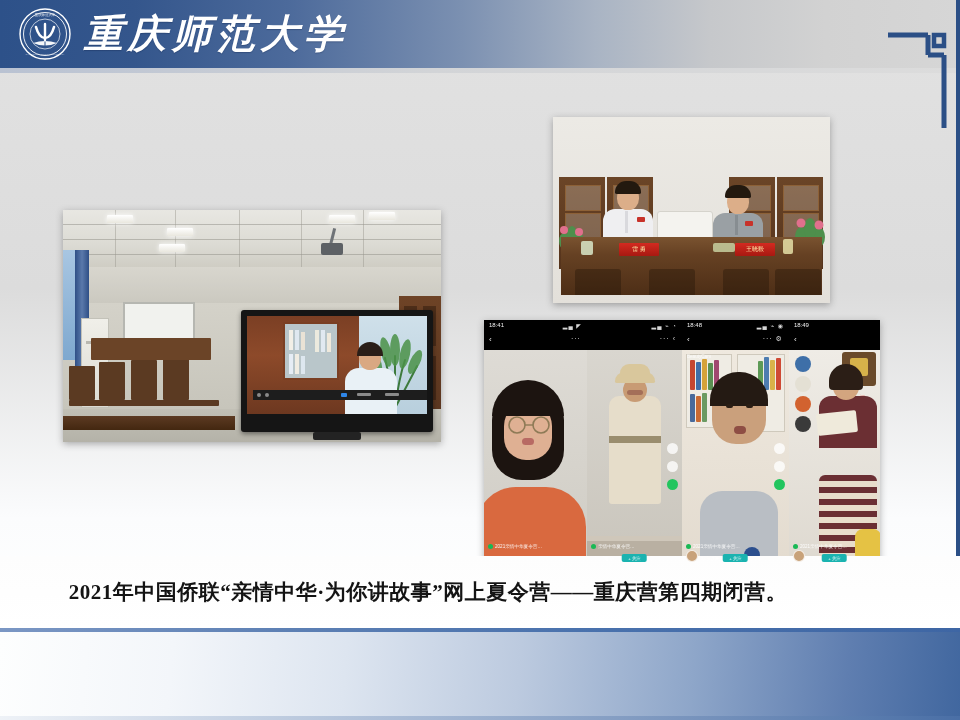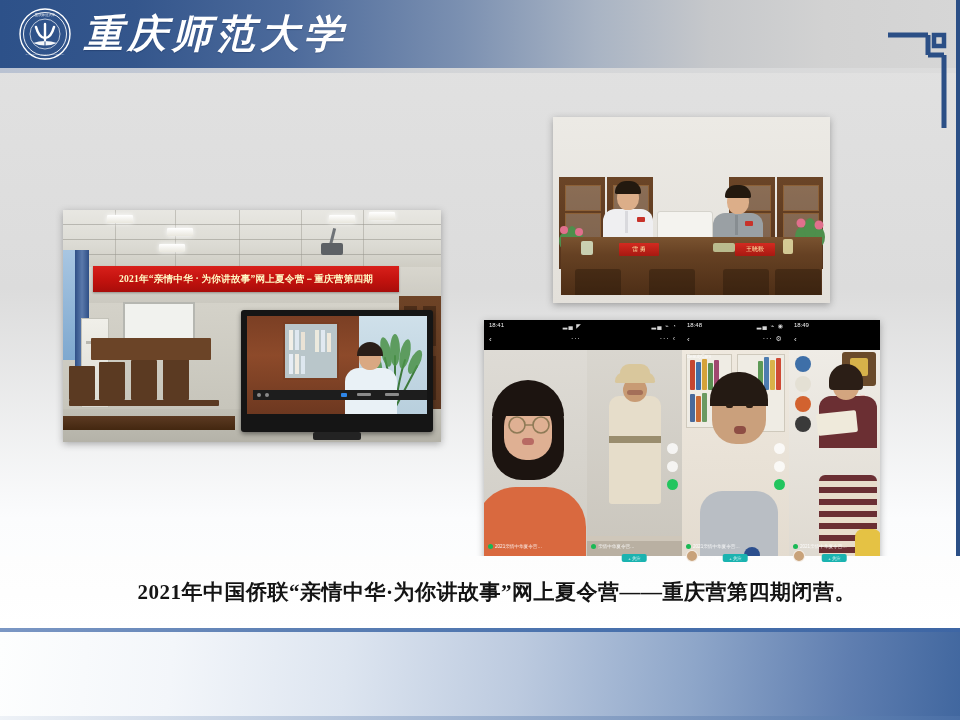--- a/index.html
+++ b/index.html
@@ -356,21 +356,21 @@
   .caption-band {
     position: absolute; left: 0; top: 556px; width: 960px; height: 72px;
     background: linear-gradient(180deg,#fdfdfd,#ffffff);
   }
   .caption-rule {
     position: absolute; left: 0; top: 628px; width: 960px; height: 4px;
     background: linear-gradient(90deg,#7b97c4 0%, #5d80b4 30%, #4a72ad 60%, #3e66a4 100%);
   }
   .caption-text {
     position: absolute; left: 0; top: 578px; width: 856px;
-    text-align: right;
+    text-align: center;
     color: #141414;
     font-family: "Liberation Serif", "DejaVu Serif", serif;
     font-size: 21px;
     font-weight: bold;
     letter-spacing: 0.5px;
     white-space: nowrap;
   }
   .footer-band {
     position: absolute; left: 0; top: 632px; width: 960px; height: 88px;
     background: linear-gradient(95deg,
@@ -457,21 +457,20 @@
         <div class="ceil-light" style="left:306px; top:2px"></div>
       </div>
       <div class="projector-arm"></div>
       <div class="projector-box"></div>
 
       <div class="window-left"></div>
       <div class="curtain"></div>
       <div class="ac-unit"></div>
       <div class="whiteboard"></div>
 
-      <div class="banner">2021年“亲情中华 · 为你讲故事”网上夏令营－重庆营第四期</div>
 
       <div class="wood-cabinet-r">
         <div class="panel" style="left:5px; top:10px; width:13px; height:40px"></div>
         <div class="panel" style="left:24px; top:10px; width:13px; height:40px"></div>
         <div class="panel" style="left:5px; top:60px; width:13px; height:44px"></div>
         <div class="panel" style="left:24px; top:60px; width:13px; height:44px"></div>
       </div>
 
       <div class="floor"></div>
 

